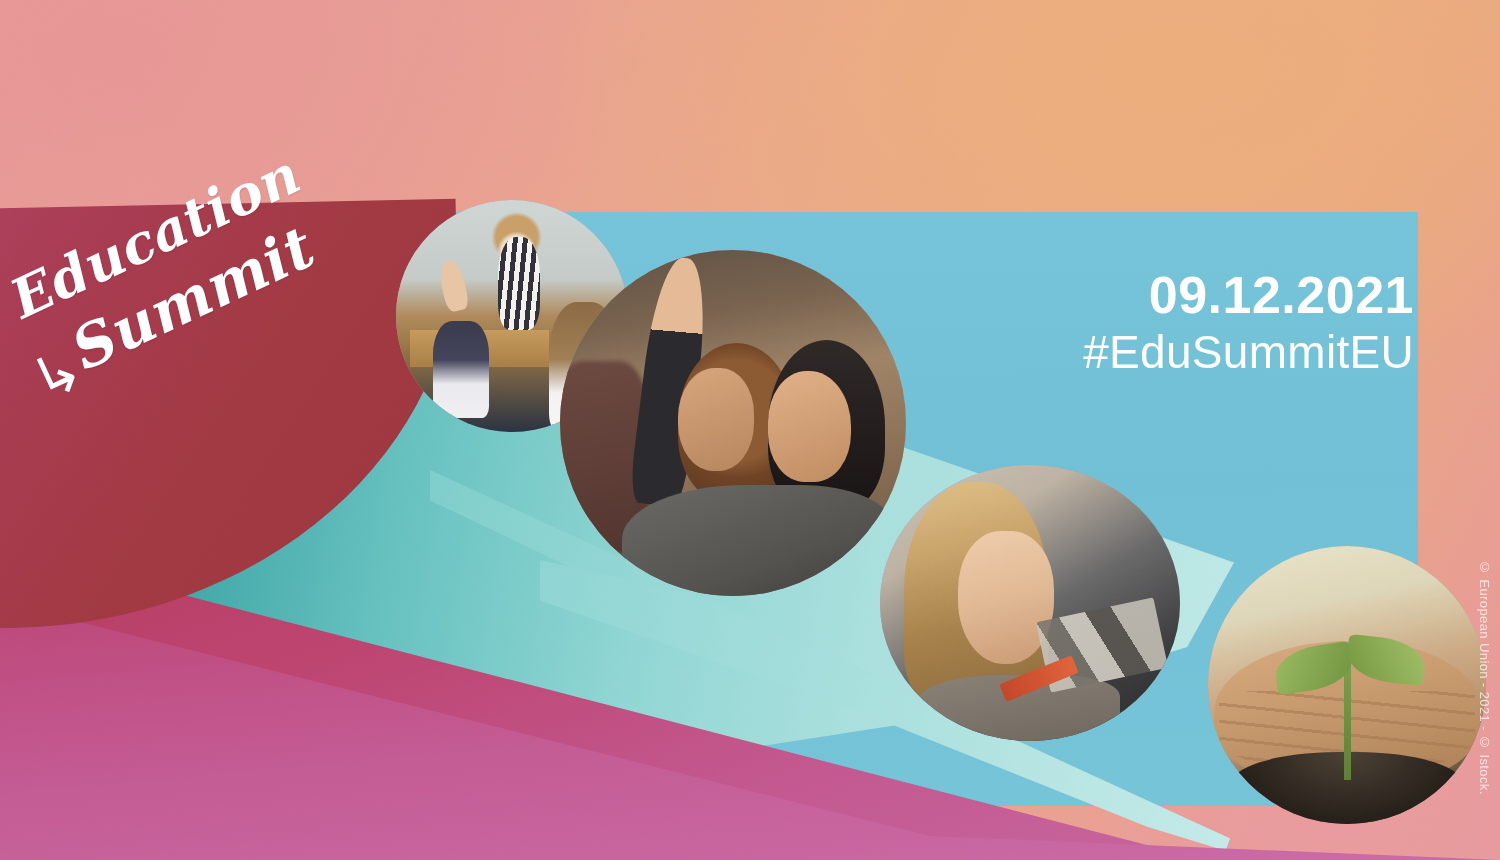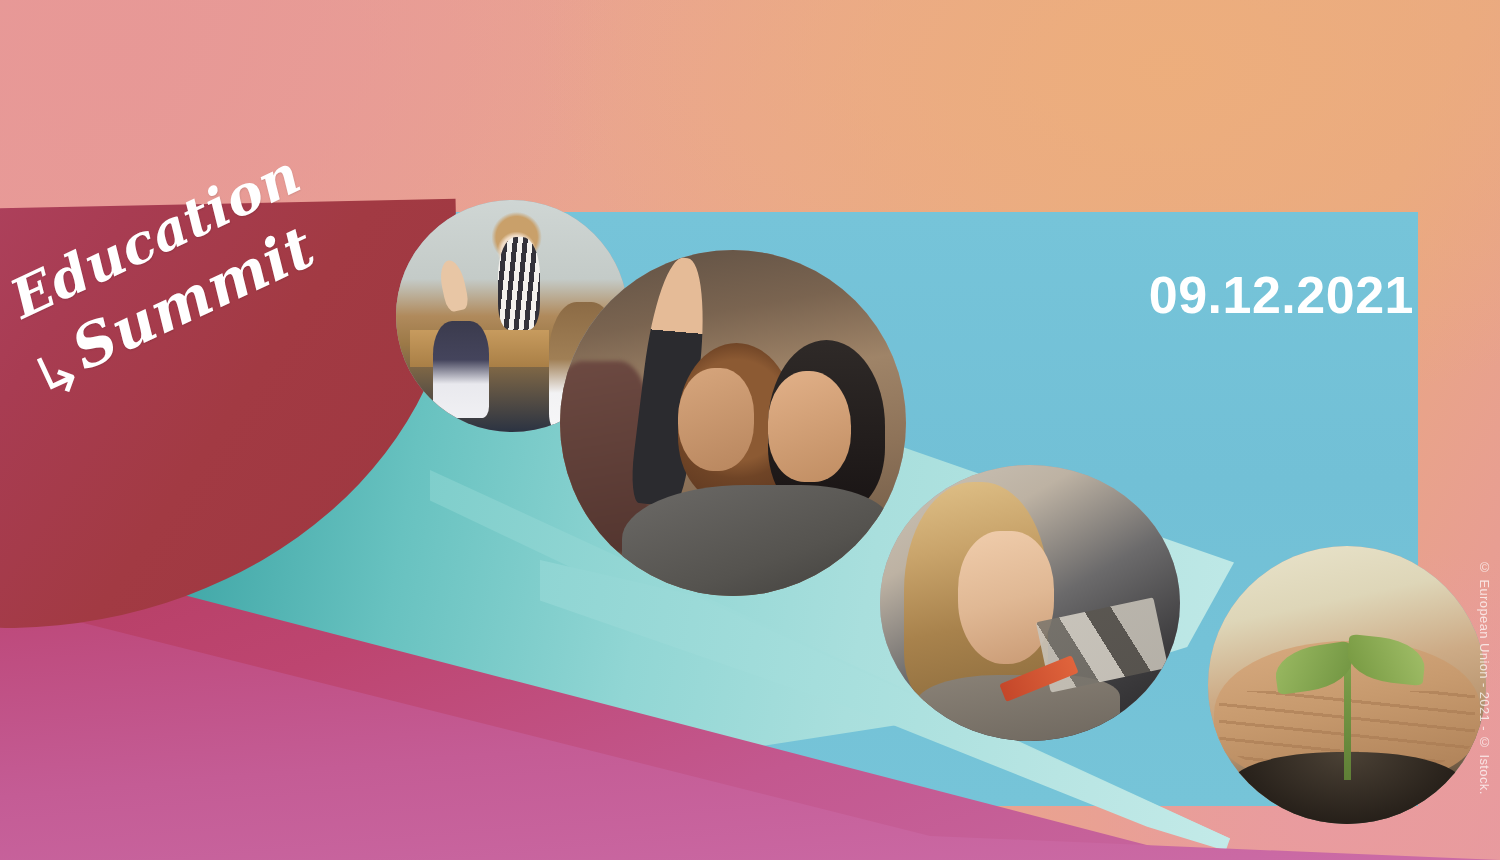--- a/index.html
+++ b/index.html
@@ -416,17 +416,18 @@
   <div class="logo-wrap">
     <div class="logo-line logo-education">Education</div>
     <div class="logo-summit-row">
       <span class="logo-arrow">↳</span>
       <span class="logo-line logo-summit">Summit</span>
     </div>
   </div>
 
   <div class="info-block">
     <div class="event-date">09.12.2021</div>
+    <div class="event-hashtag">#EduSummitEU</div>
   </div>
 
   <div class="credit">© European Union - 2021 - © Istock.</div>
 
 </div>
 
 </body></html>

